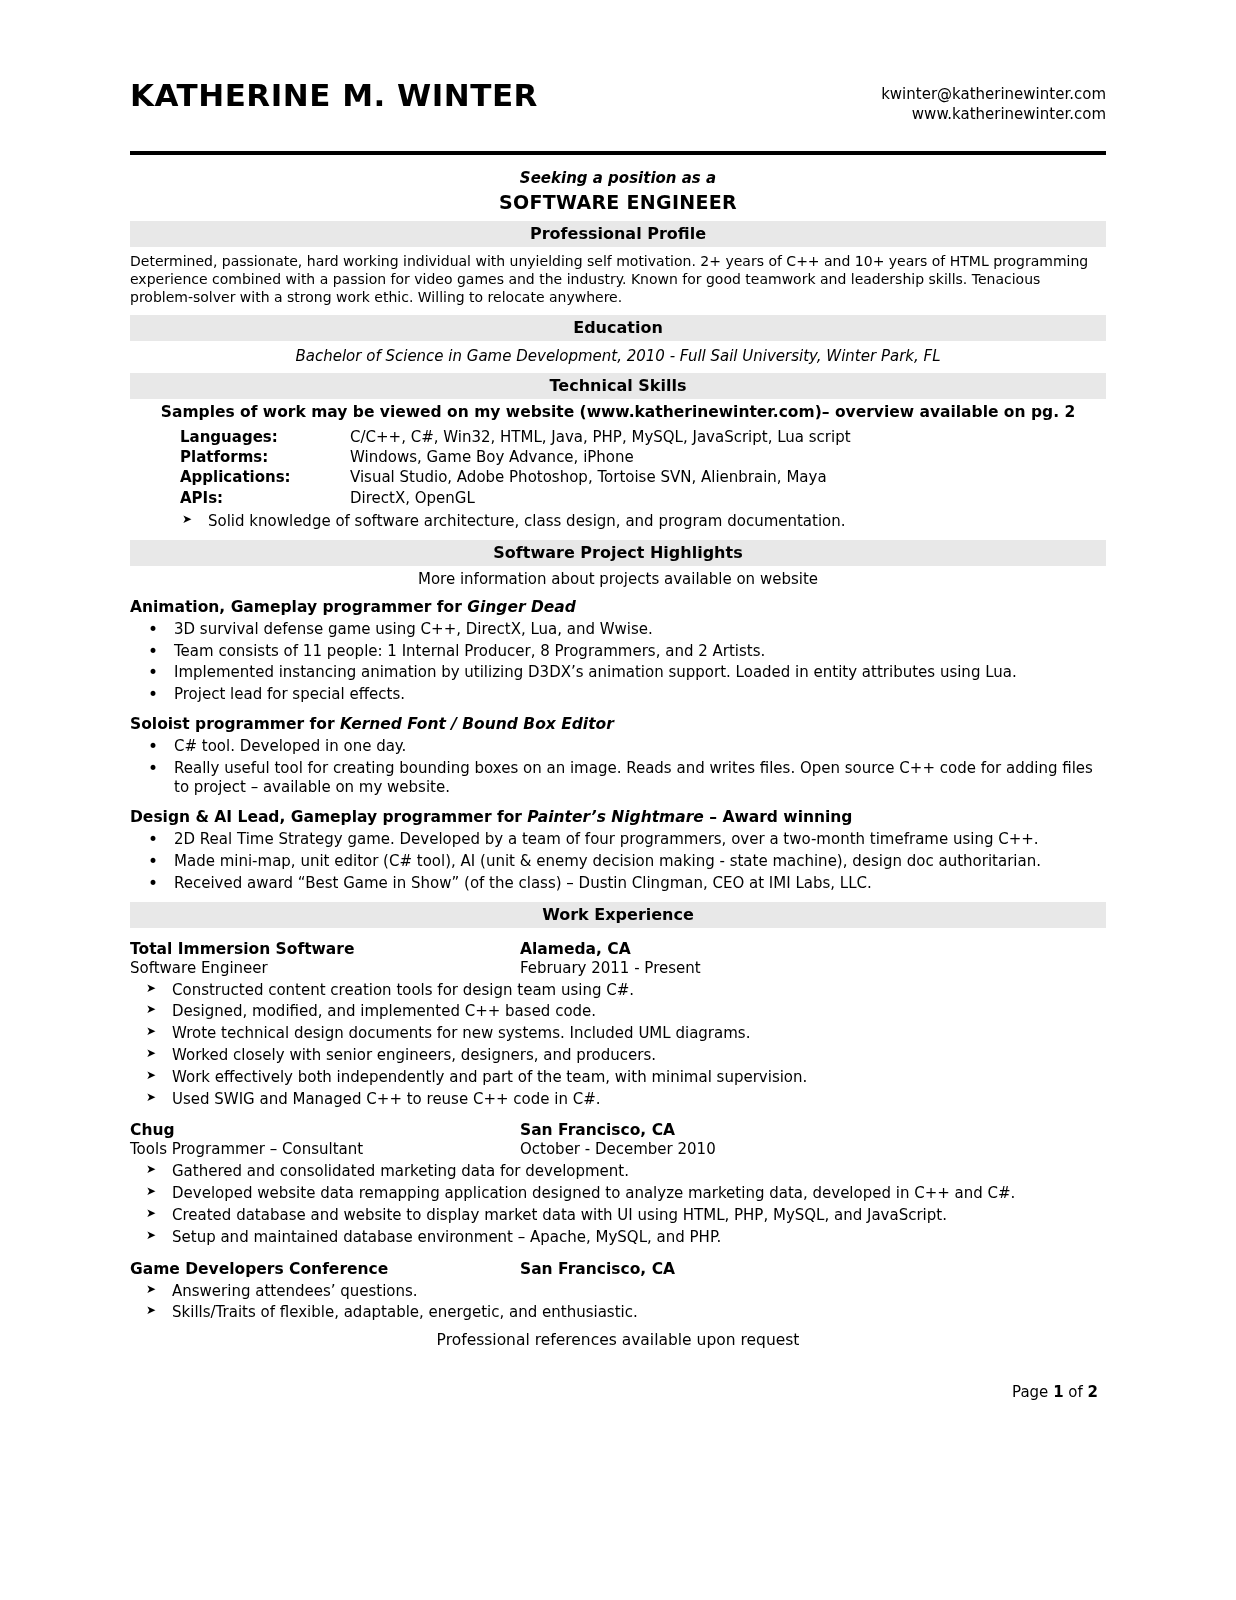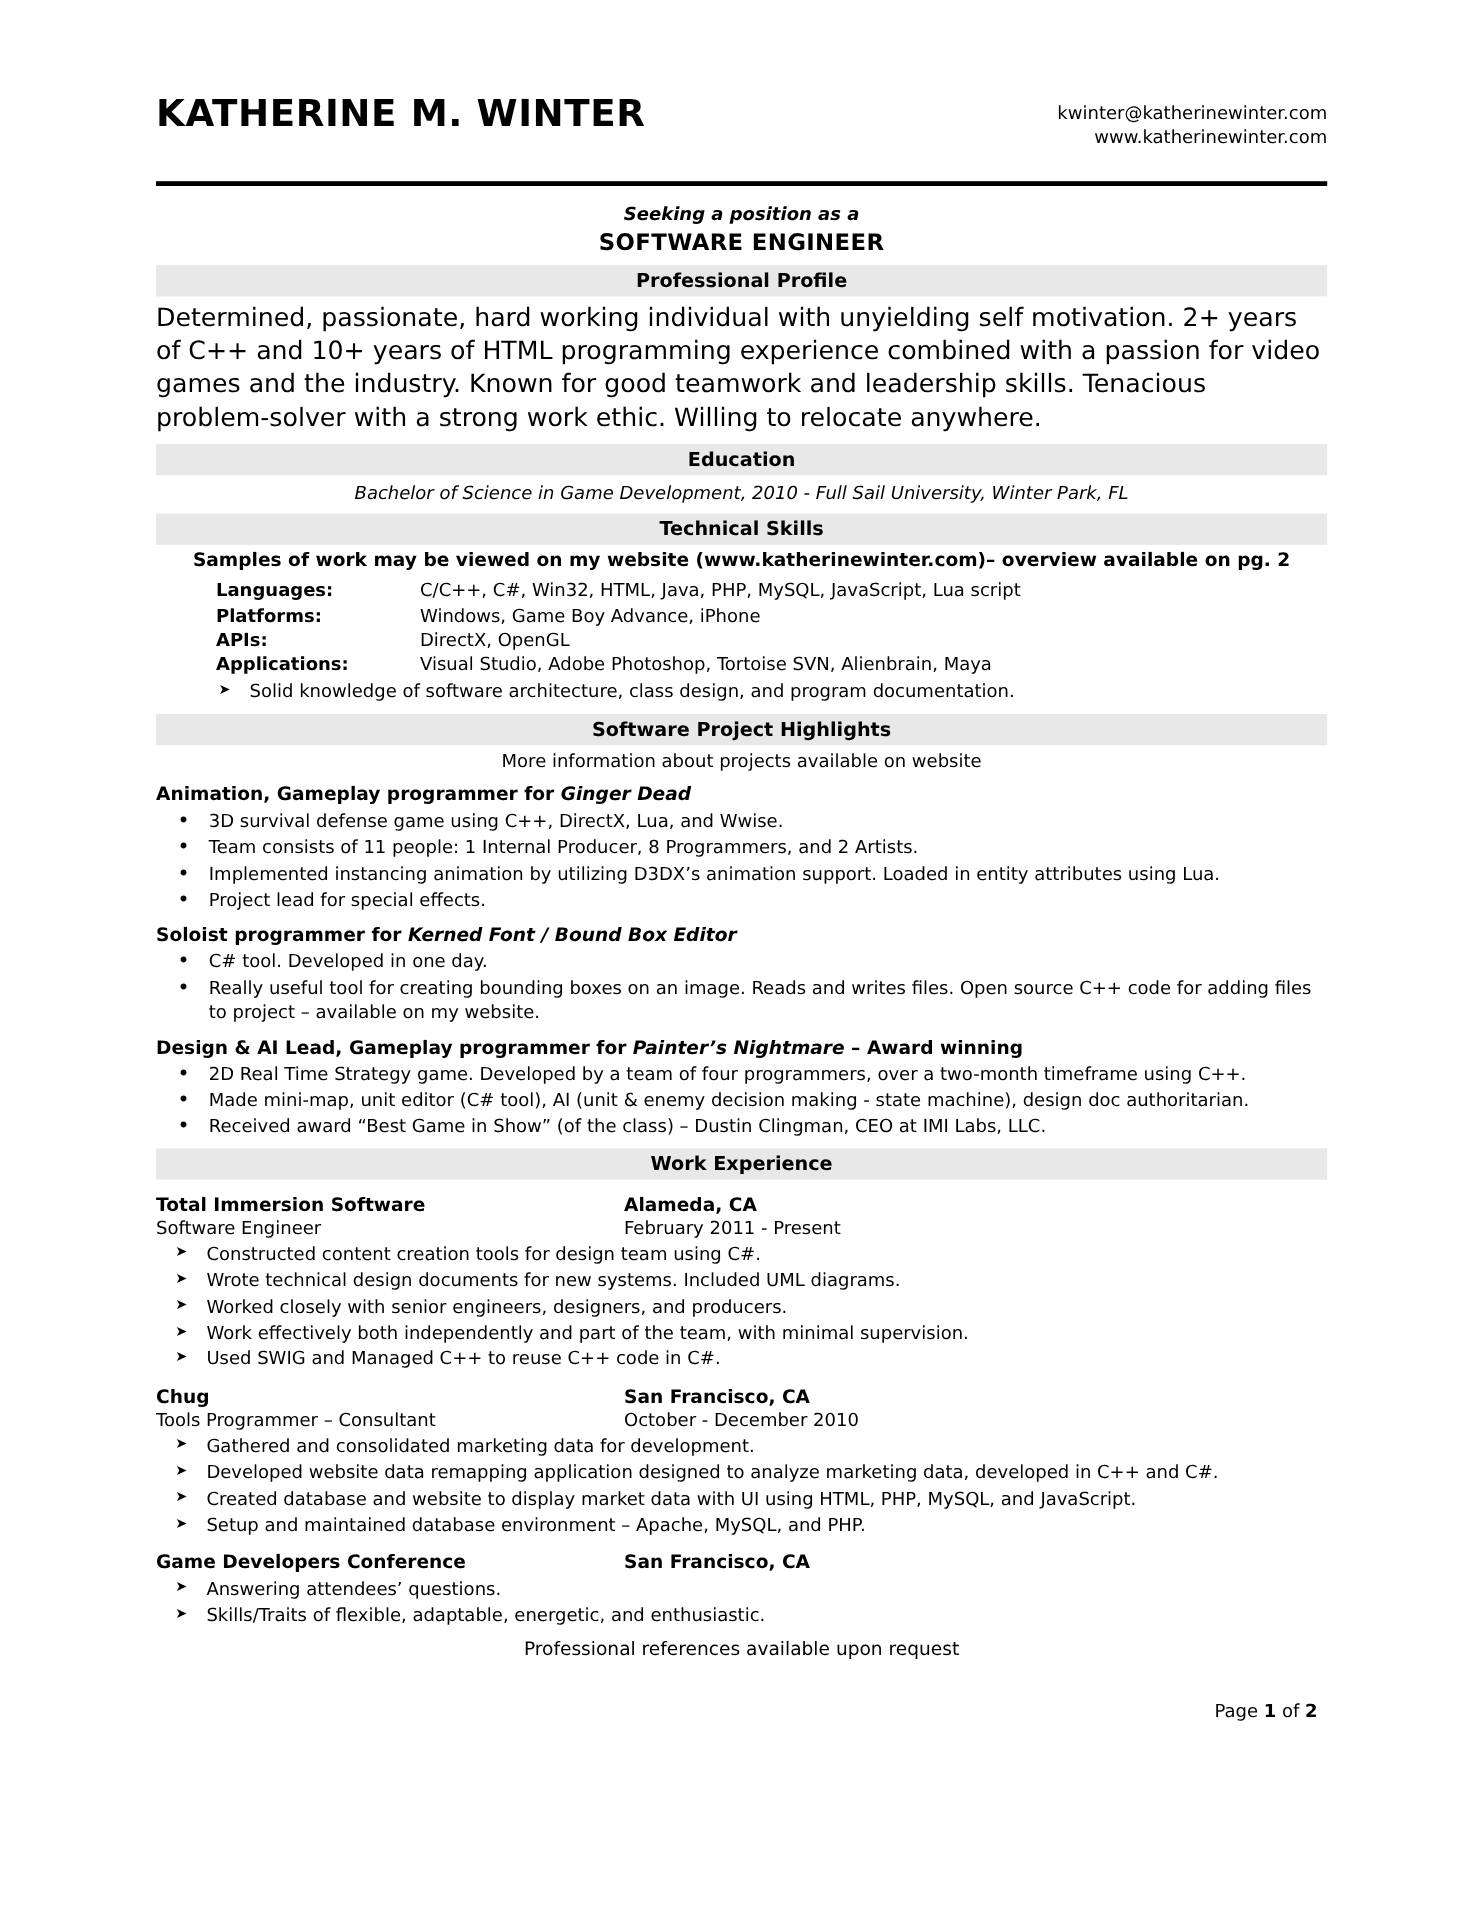--- a/index.html
+++ b/index.html
@@ -67,21 +67,21 @@
   .section-bar {
     background: #e8e8e8;
     text-align: center;
     font-size: 16px;
     font-weight: bold;
     padding: 3px 0 4px 0;
     margin-top: 8px;
   }
 
   .para {
-    font-size: 21px;
+    font-size: 14px;
     line-height: 1.32;
     margin-top: 5px;
     text-align: left;
   }
   .center-italic {
     text-align: center;
     font-style: italic;
     font-size: 15px;
     margin-top: 6px;
   }
@@ -222,26 +222,26 @@
   <div class="skills">
     <div class="skill-row">
       <div class="skill-label">Languages:</div>
       <div class="skill-value">C/C++, C#, Win32, HTML, Java, PHP, MySQL, JavaScript, Lua script</div>
     </div>
     <div class="skill-row">
       <div class="skill-label">Platforms:</div>
       <div class="skill-value">Windows, Game Boy Advance, iPhone</div>
     </div>
     <div class="skill-row">
+      <div class="skill-label">Applications:</div>
+      <div class="skill-value">Visual Studio, Adobe Photoshop, Tortoise SVN, Alienbrain, Maya</div>
+    </div>
+    <div class="skill-row">
       <div class="skill-label">APIs:</div>
       <div class="skill-value">DirectX, OpenGL</div>
-    </div>
-    <div class="skill-row">
-      <div class="skill-label">Applications:</div>
-      <div class="skill-value">Visual Studio, Adobe Photoshop, Tortoise SVN, Alienbrain, Maya</div>
     </div>
   </div>
   <ul class="arrow indent">
     <li>Solid knowledge of software architecture, class design, and program documentation.</li>
   </ul>
 
   <div class="section-bar">Software Project Highlights</div>
   <div class="center-plain">More information about projects available on website</div>
 
   <div class="proj-title"><span>Animation, Gameplay programmer for </span><em>Ginger Dead</em><span></span></div>
@@ -270,20 +270,21 @@
   <div class="job-head">
     <div class="col1">Total Immersion Software</div>
     <div>Alameda, CA</div>
   </div>
   <div class="job-sub">
     <div class="col1">Software Engineer</div>
     <div>February 2011 - Present</div>
   </div>
   <ul class="arrow">
     <li>Constructed content creation tools for design team using C#.</li>
+    <li>Designed, modified, and implemented C++ based code.</li>
     <li>Wrote technical design documents for new systems. Included UML diagrams.</li>
     <li>Worked closely with senior engineers, designers, and producers.</li>
     <li>Work effectively both independently and part of the team, with minimal supervision.</li>
     <li>Used SWIG and Managed C++ to reuse C++ code in C#.</li>
   </ul>
 
   <div class="job-head">
     <div class="col1">Chug</div>
     <div>San Francisco, CA</div>
   </div>

